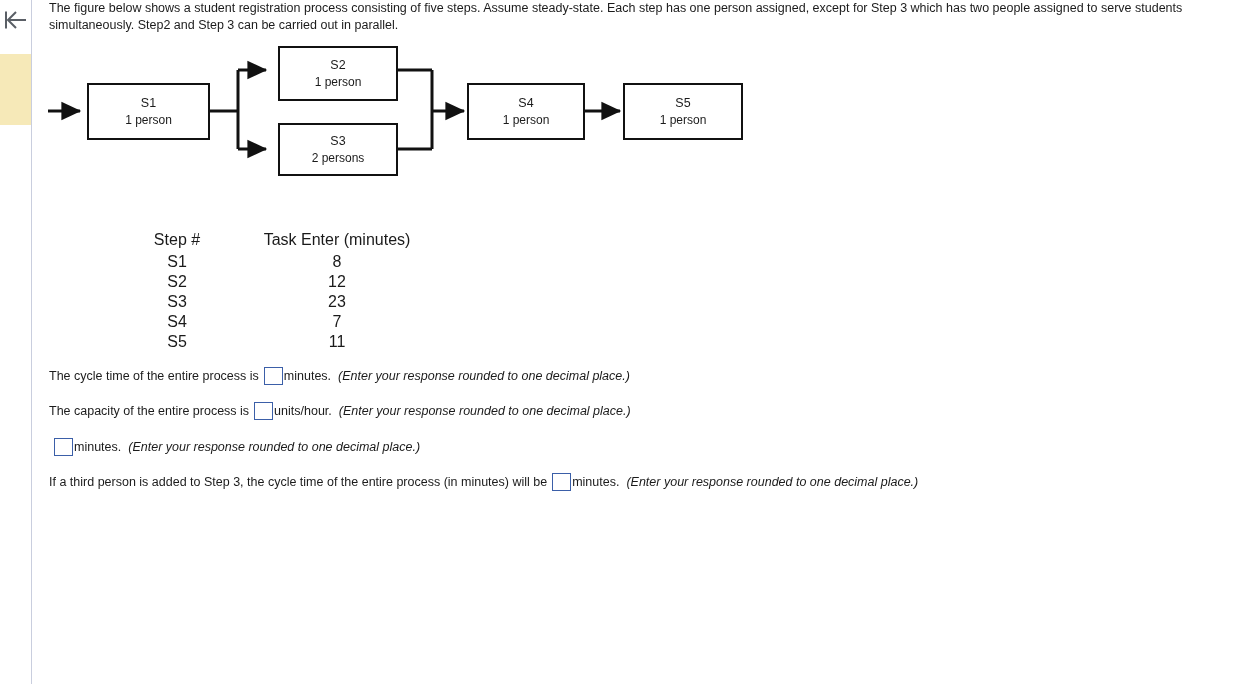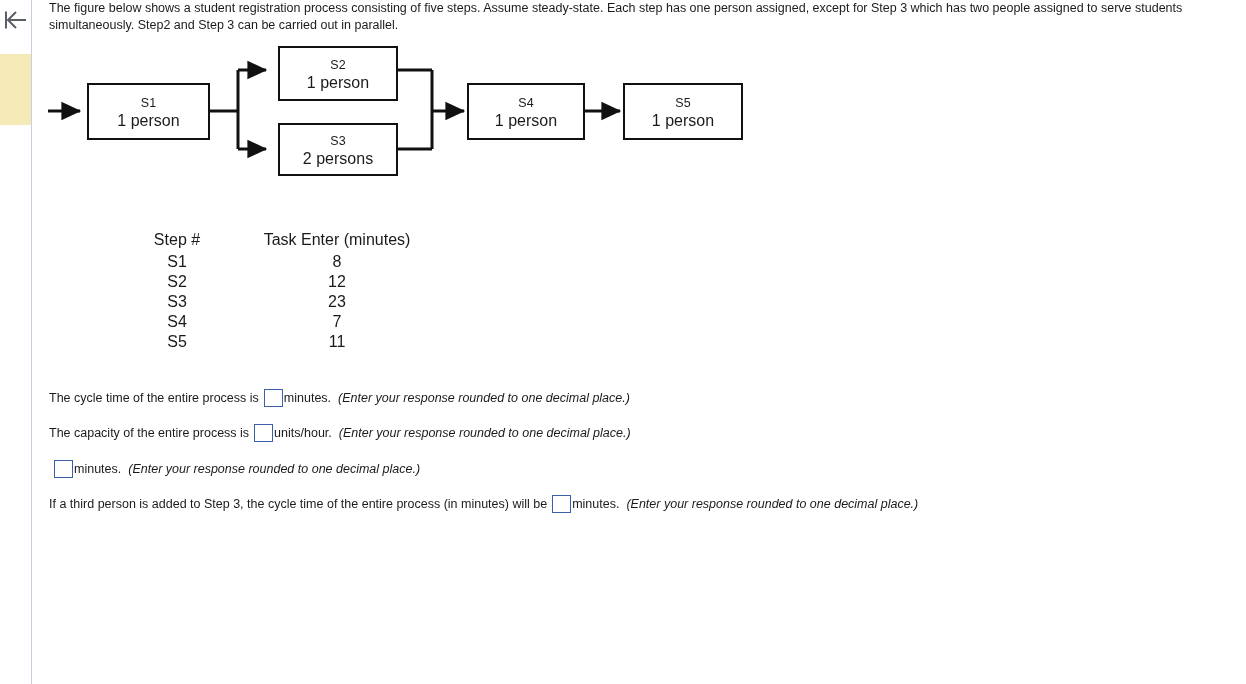--- a/index.html
+++ b/index.html
@@ -82,21 +82,21 @@
     box-sizing: border-box;
     display: flex;
     flex-direction: column;
     align-items: center;
     justify-content: center;
     font-size: 12.5px;
     line-height: 17px;
     color: #1b1b1b;
   }
   .node-title { font-size: 12.5px; }
-  .node-sub   { font-size: 16px; }
+  .node-sub   { font-size: 12px; }
 
   
   #tasktime-lead {
     left: 17px;
     top: 199px;
   }
   #tasktime-table {
     position: absolute;
     left: 85px;
     top: 230px;
@@ -120,21 +120,20 @@
   
   .qline {
     position: absolute;
     left: 17px;
     font-size: 12.5px;
     line-height: 17px;
     color: #1b1b1b;
     white-space: nowrap;
     display: flex;
     align-items: center;
-    margin-top: 22px;
   }
   #q1 { top: 367px; }
   #q2 { top: 402px; align-items: center; }
   #q3 { top: 438px; }
   #q4 { top: 473px; }
 
   .answer-input {
     display: inline-block;
     width: 19px;
     height: 18px;

